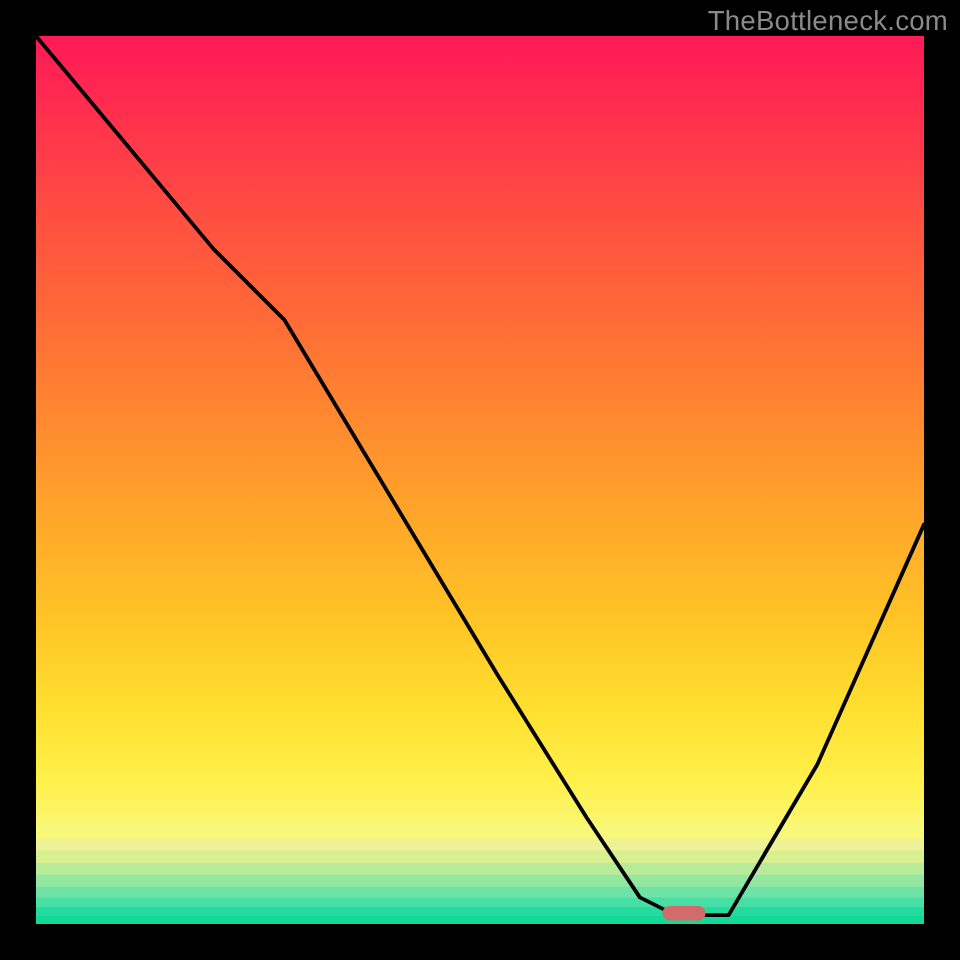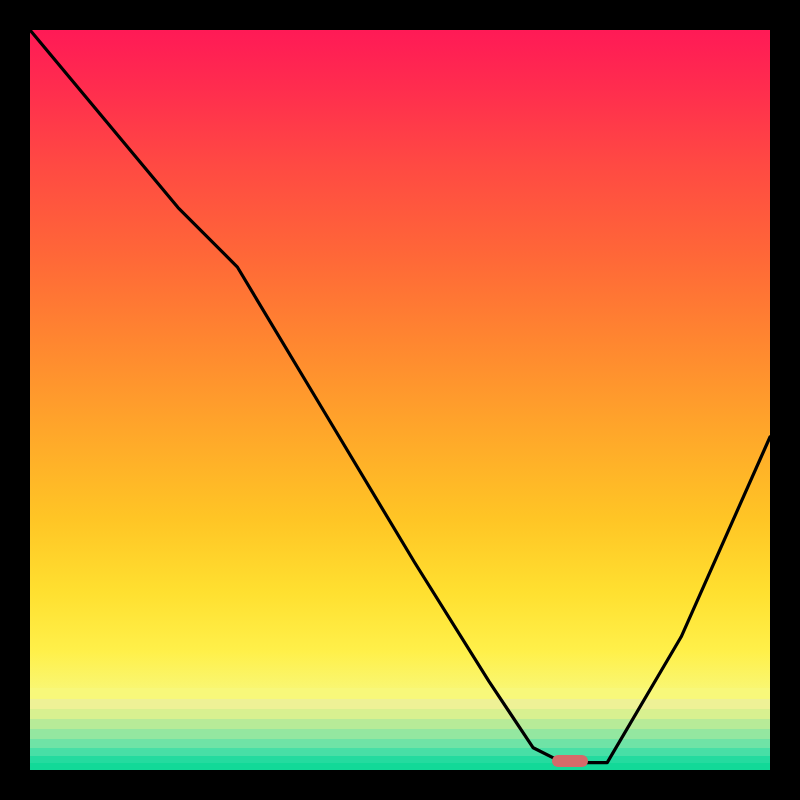--- a/index.html
+++ b/index.html
@@ -78,20 +78,21 @@
     top: 0;
     width: 740px;
     height: 740px;
     overflow: visible;
   }
 </style>
 </head>
 <body>
 
 <div class="frame">
+  <div class="watermark">TheBottleneck.com</div>
 
   <div class="plot-area">
 
     <div class="bands">
       <div style="height:11px;background:#f8f87a;"></div>
       <div style="height:10px;background:#eef196;"></div>
       <div style="height:10px;background:#d8f090;"></div>
       <div style="height:10px;background:#b7eb98;"></div>
       <div style="height:10px;background:#94e7a0;"></div>
       <div style="height:9px;background:#6fe3a6;"></div>

